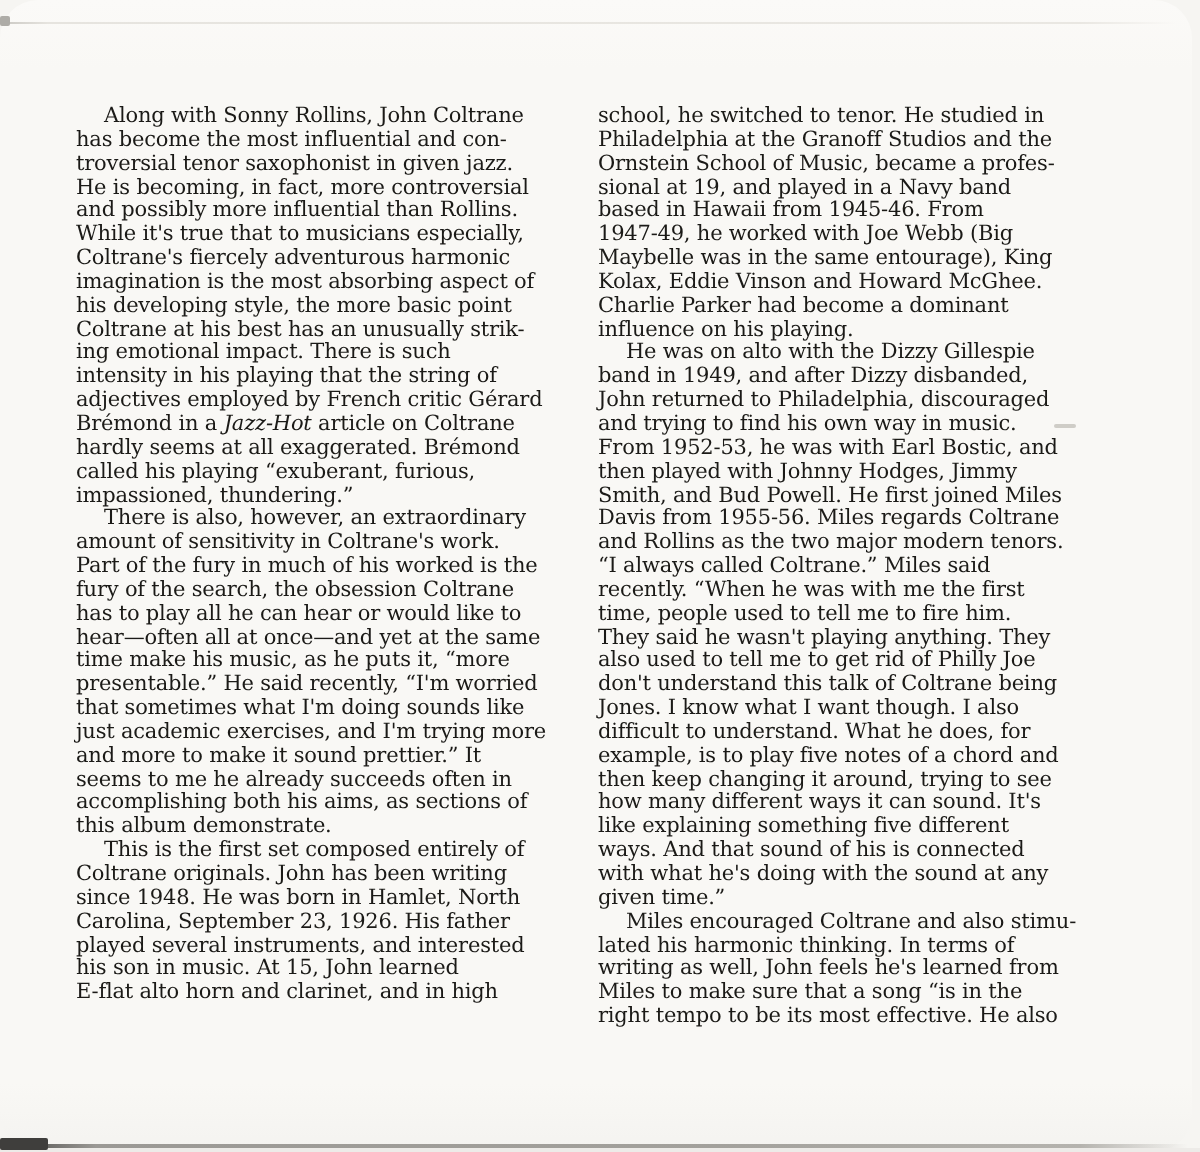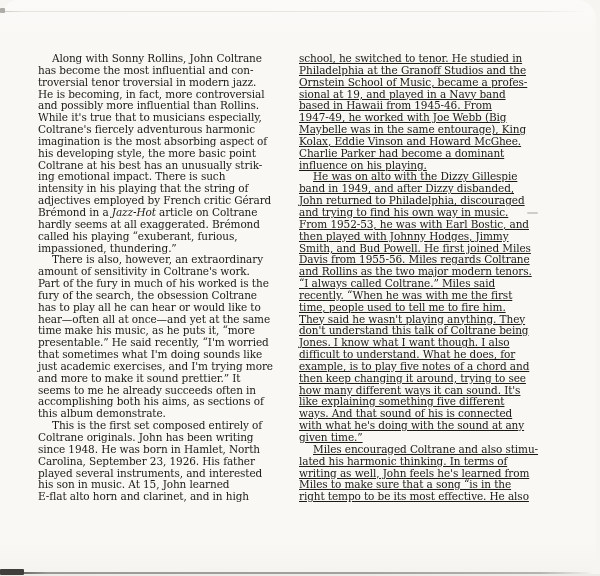--- a/index.html
+++ b/index.html
@@ -61,37 +61,37 @@
   
   .col {
     position: absolute;
     top: 53px;
     color: #1b1a17;
     font-size: 10.5px;
     line-height: 11.85px;
     letter-spacing: -0.1px;
   }
   .col-left  { left: 38px;  width: 252px; }
-  .col-right { left: 299px; width: 256px; text-decoration: underline; }
+  .col-right { left: 299px; width: 256px; }
   .line { white-space: nowrap; }
   .para .line:first-child { text-indent: 14px; }
   .para.noindent .line:first-child { text-indent: 0; }
 </style>
 </head>
 <body>
 
 <div class="page">
   <div class="edge-top"></div>
   <div class="speck-top-left"></div>
   <div class="dash-right"></div>
   <div class="col col-left" id="col-0">
       <div class="para">
         <div class="line">Along with Sonny Rollins, John Coltrane</div>
         <div class="line">has become the most influential and con-</div>
-        <div class="line">troversial tenor troversial in modern jazz.</div>
+        <div class="line">troversial tenor saxophonist in given jazz.</div>
         <div class="line">He is becoming, in fact, more controversial</div>
         <div class="line">and possibly more influential than Rollins.</div>
         <div class="line">While it's true that to musicians especially,</div>
         <div class="line">Coltrane's fiercely adventurous harmonic</div>
         <div class="line">imagination is the most absorbing aspect of</div>
         <div class="line">his developing style, the more basic point</div>
         <div class="line">Coltrane at his best has an unusually strik-</div>
         <div class="line">ing emotional impact. There is such</div>
         <div class="line">intensity in his playing that the string of</div>
         <div class="line">adjectives employed by French critic Gérard</div>
@@ -146,20 +146,21 @@
         <div class="line">and trying to find his own way in music.</div>
         <div class="line">From 1952-53, he was with Earl Bostic, and</div>
         <div class="line">then played with Johnny Hodges, Jimmy</div>
         <div class="line">Smith, and Bud Powell. He first joined Miles</div>
         <div class="line">Davis from 1955-56. Miles regards Coltrane</div>
         <div class="line">and Rollins as the two major modern tenors.</div>
         <div class="line">“I always called Coltrane.” Miles said</div>
         <div class="line">recently. “When he was with me the first</div>
         <div class="line">time, people used to tell me to fire him.</div>
         <div class="line">They said he wasn't playing anything. They</div>
+        <div class="line">also used to tell me to get rid of Philly Joe</div>
         <div class="line">don't understand this talk of Coltrane being</div>
         <div class="line">Jones. I know what I want though. I also</div>
         <div class="line">difficult to understand. What he does, for</div>
         <div class="line">example, is to play five notes of a chord and</div>
         <div class="line">then keep changing it around, trying to see</div>
         <div class="line">how many different ways it can sound. It's</div>
         <div class="line">like explaining something five different</div>
         <div class="line">ways. And that sound of his is connected</div>
         <div class="line">with what he's doing with the sound at any</div>
         <div class="line">given time.”</div>

